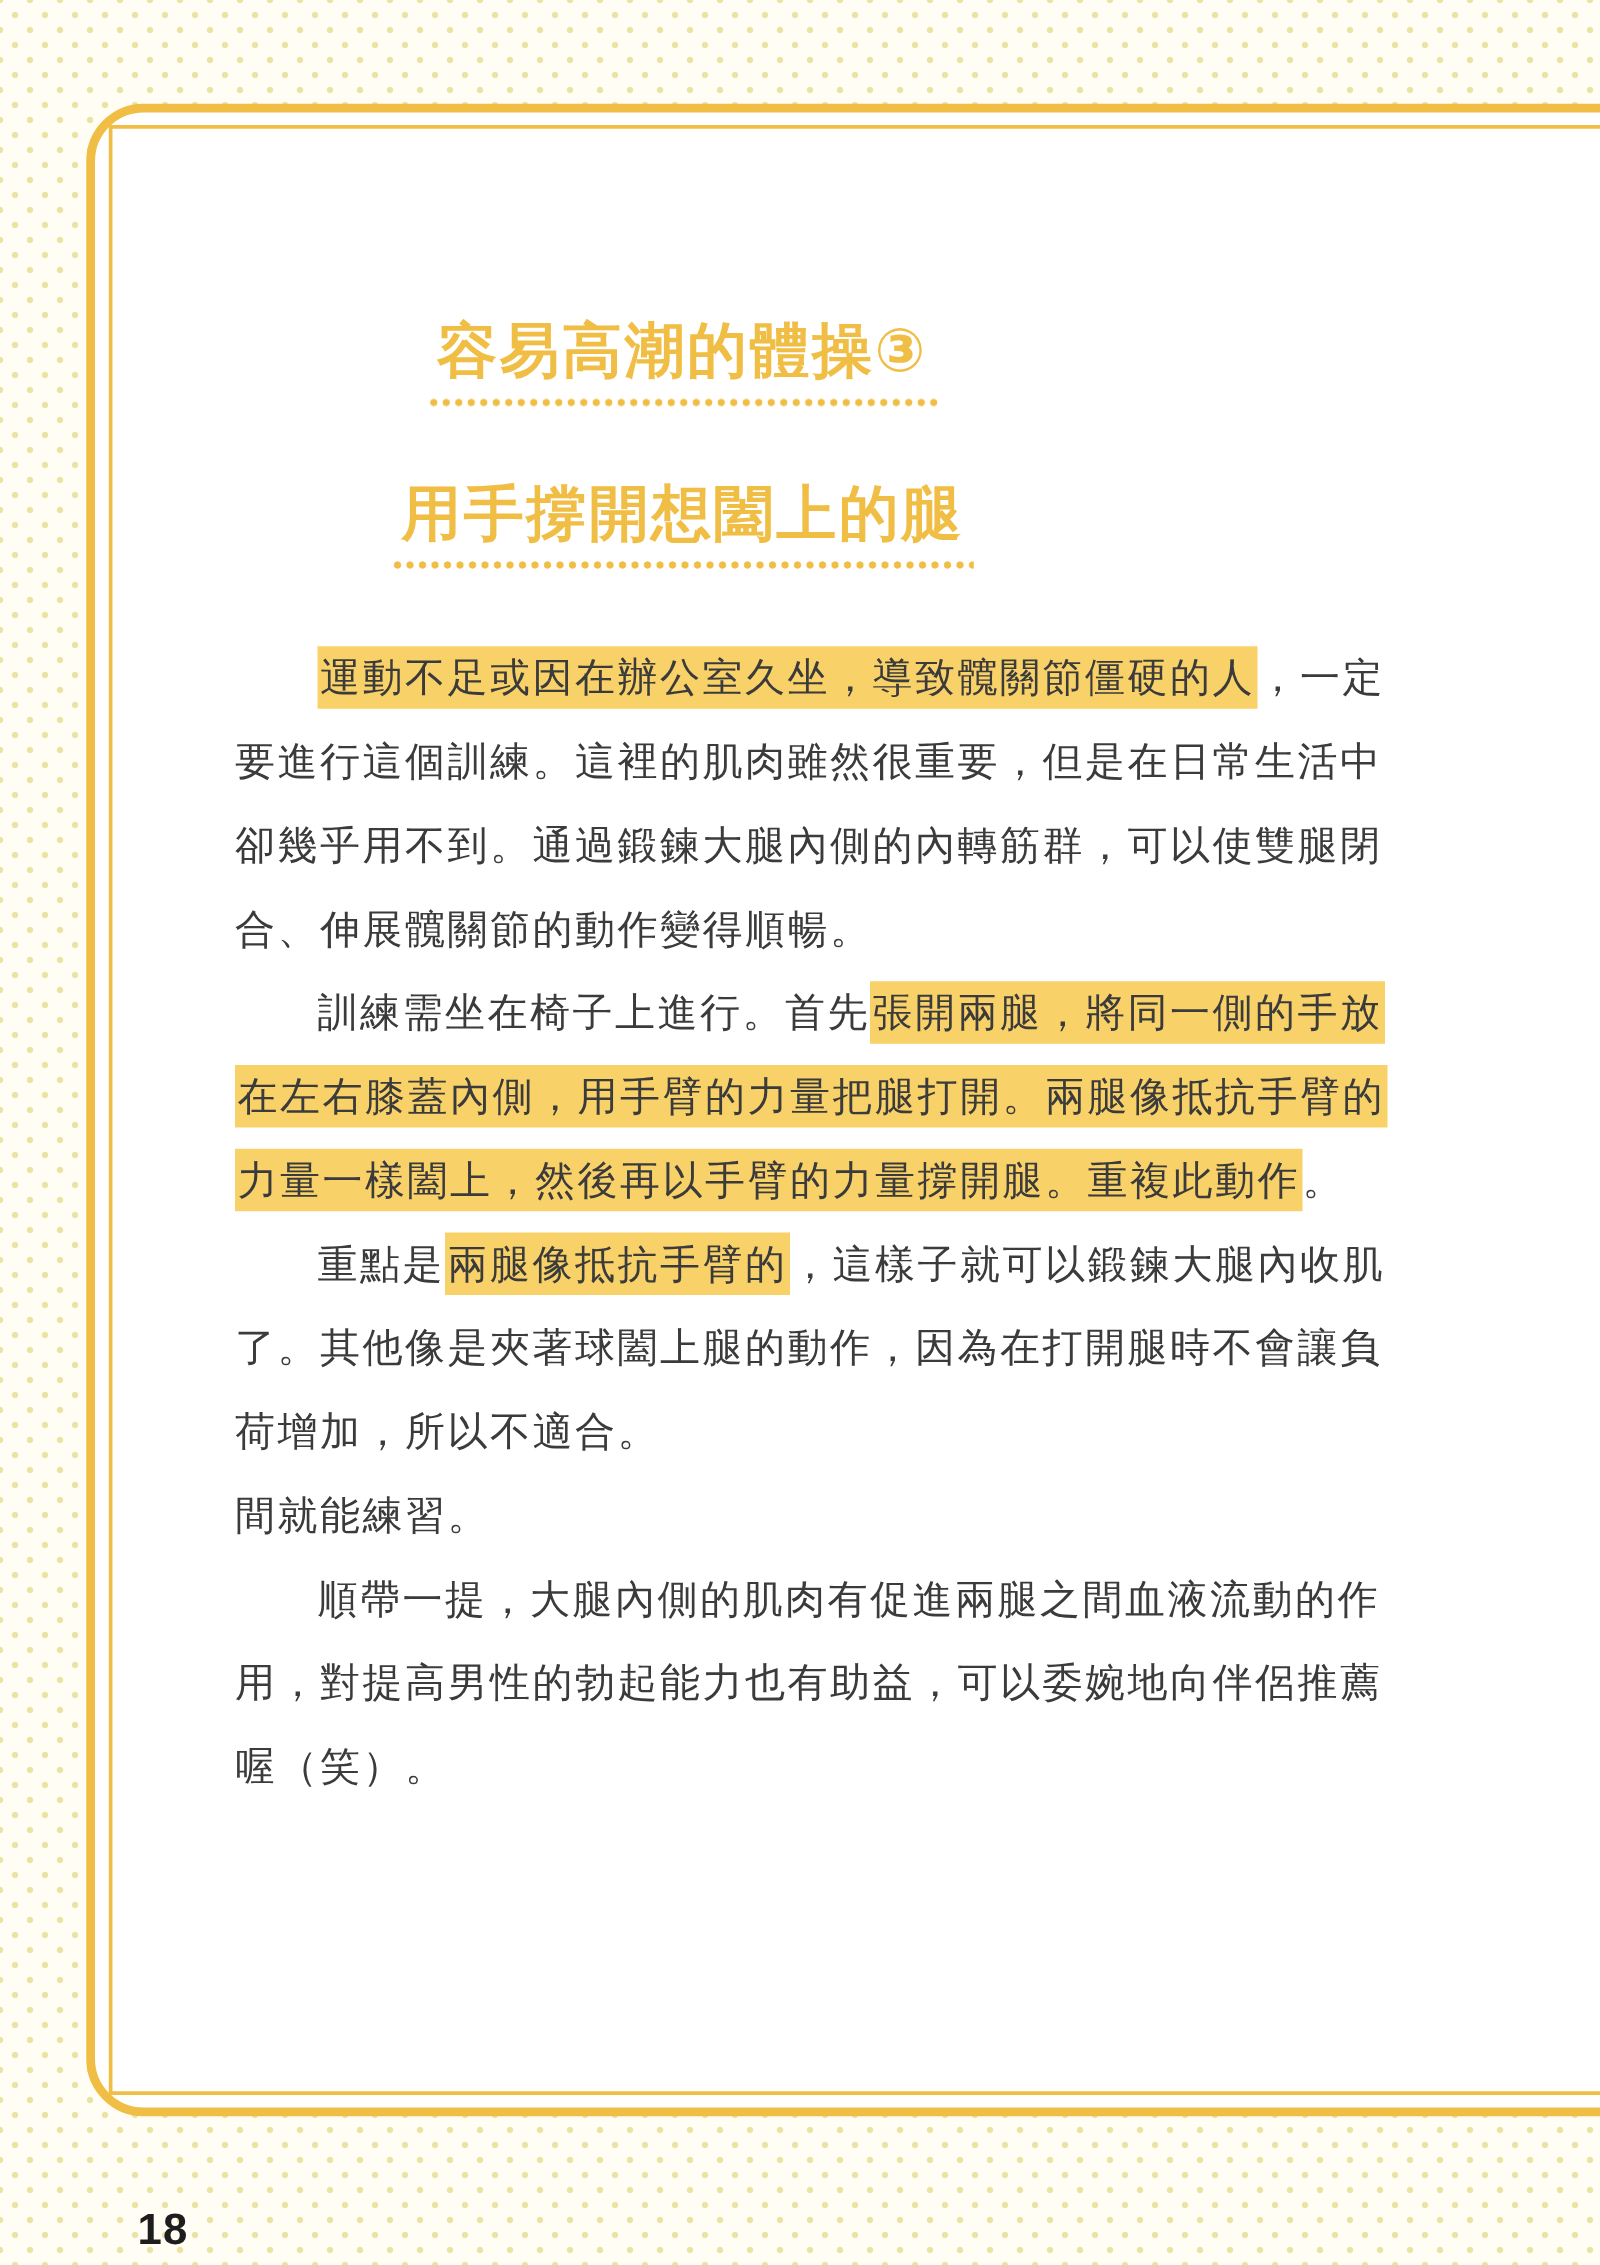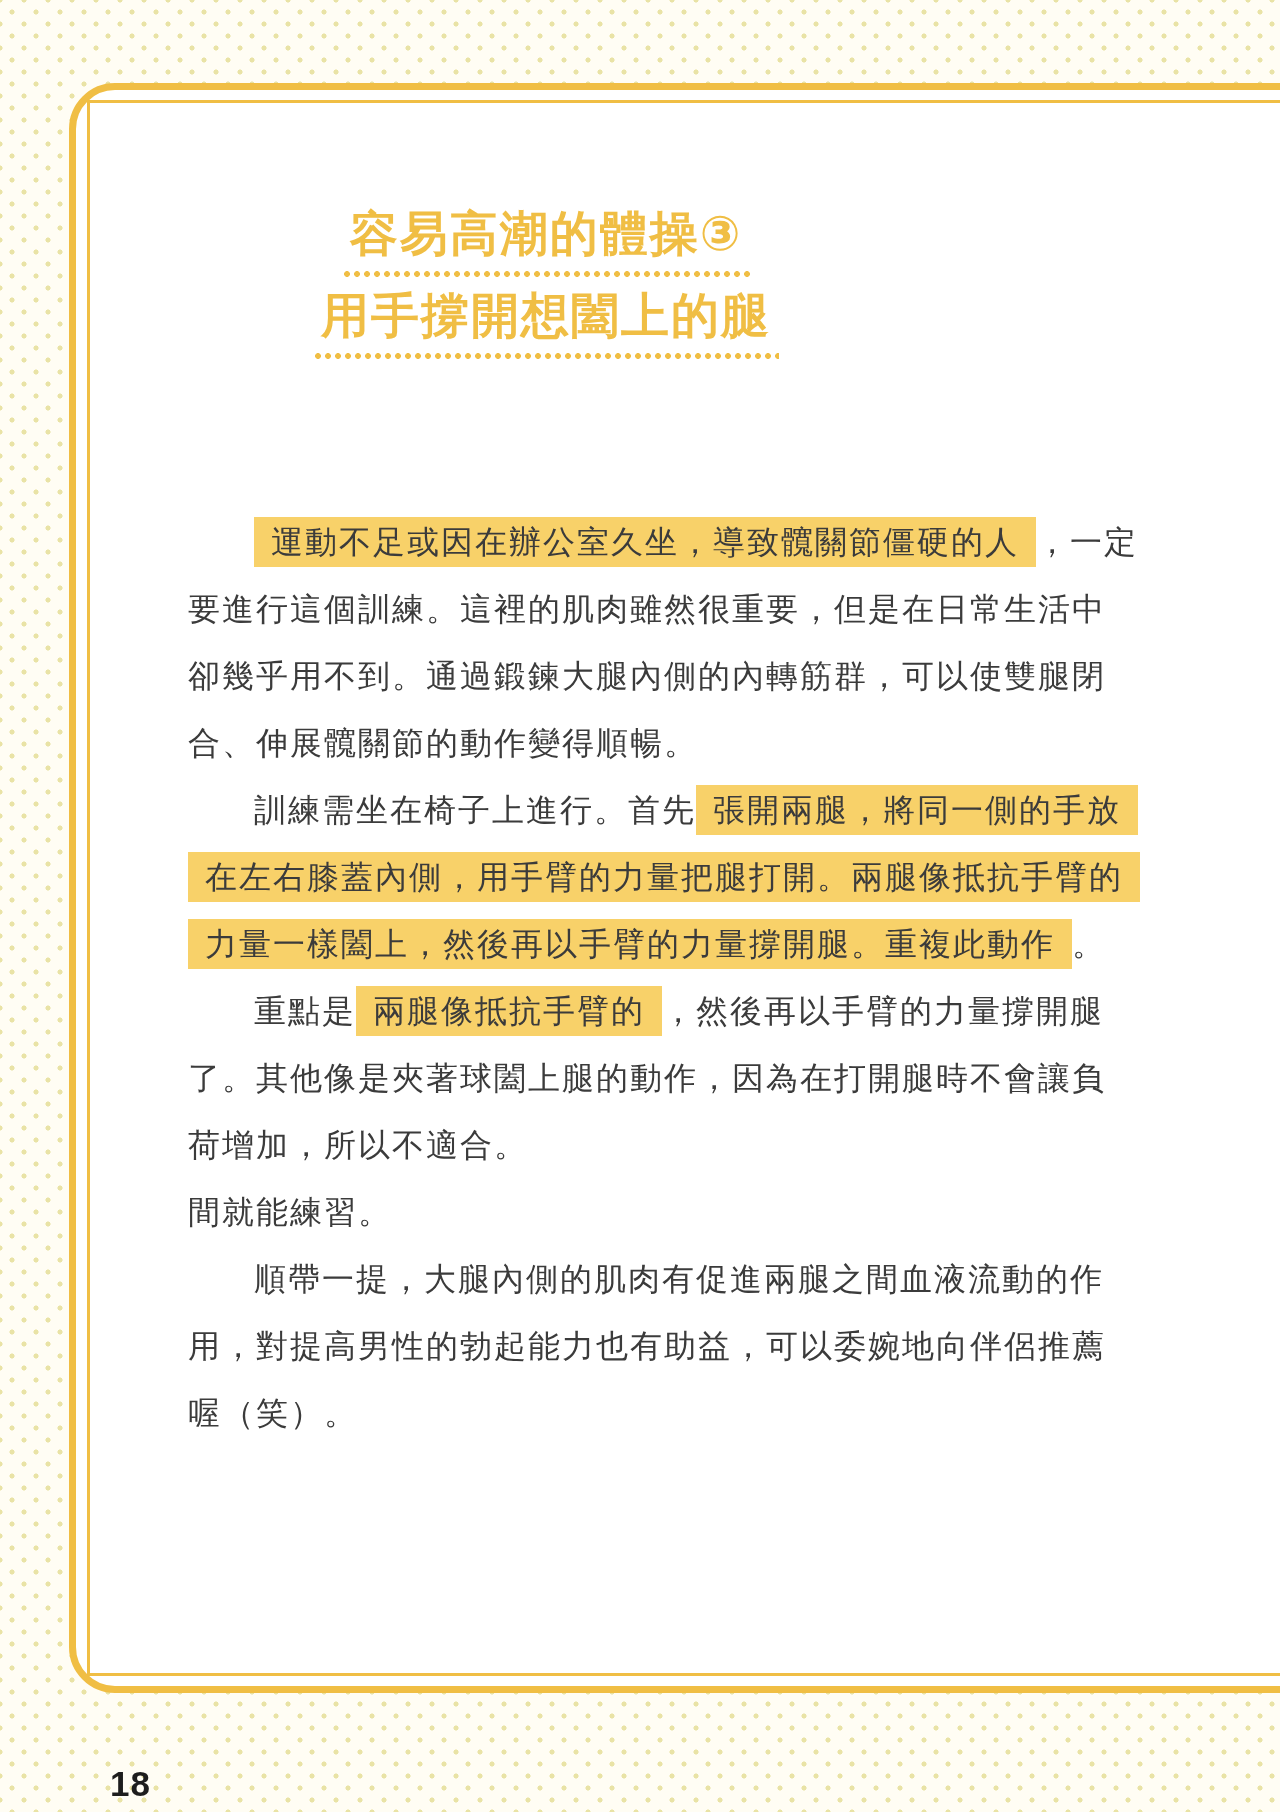--- a/index.html
+++ b/index.html
@@ -49,37 +49,38 @@
     font-size:48px;
     line-height:56px;
     letter-spacing:2px;
     color:var(--accent);
     padding:0 8px 16px 8px;
     margin-bottom:10px;
     background-image:radial-gradient(circle, var(--accent) 2.6px, transparent 3.2px);
     background-size:10px 8px;
     background-repeat:repeat-x;
     background-position:0 100%;
+    margin-top:48px;
   }
   .body-text{
     position:absolute;
     left:188px; top:509px; width:900px;
     font-size:32px;
     color:var(--text);
   }
   .body-line{
     height:67px;
     line-height:67px;
     white-space:nowrap;
     letter-spacing:2px;
   }
   .body-line.indent{padding-left:66px;}
   .hl{
     background:var(--highlight);
-    padding:7px 17px;
+    padding:7px 2px;
   }
   .page-number{
     position:absolute;
     left:110px; top:1764px;
     font-family:"Liberation Sans","DejaVu Sans",sans-serif;
     font-weight:700;
     font-size:35px;
     color:#1d1d1d;
     letter-spacing:1px;
   }
@@ -96,21 +97,21 @@
 </div>
 
 <div class="body-text">
     <div class="body-line indent"><span class="hl">運動不足或因在辦公室久坐，導致髖關節僵硬的人</span><span class="">，一定</span></div>
     <div class="body-line"><span class="">要進行這個訓練。這裡的肌肉雖然很重要，但是在日常生活中</span></div>
     <div class="body-line"><span class="">卻幾乎用不到。通過鍛鍊大腿內側的內轉筋群，可以使雙腿閉</span></div>
     <div class="body-line"><span class="">合、伸展髖關節的動作變得順暢。</span></div>
     <div class="body-line indent"><span class="">訓練需坐在椅子上進行。首先</span><span class="hl">張開兩腿，將同一側的手放</span></div>
     <div class="body-line"><span class="hl">在左右膝蓋內側，用手臂的力量把腿打開。兩腿像抵抗手臂的</span></div>
     <div class="body-line"><span class="hl">力量一樣闔上，然後再以手臂的力量撐開腿。重複此動作</span><span class="">。</span></div>
-    <div class="body-line indent"><span class="">重點是</span><span class="hl">兩腿像抵抗手臂的</span><span class="">，然後再以手臂的力量撐開腿</span></div>
+    <div class="body-line indent"><span class="">重點是</span><span class="hl">兩腿像抵抗手臂的</span><span class="">，這樣子就可以鍛鍊大腿內收肌</span></div>
     <div class="body-line"><span class="">了。其他像是夾著球闔上腿的動作，因為在打開腿時不會讓負</span></div>
     <div class="body-line"><span class="">荷增加，所以不適合。</span></div>
     <div class="body-line"><span class="">間就能練習。</span></div>
     <div class="body-line indent"><span class="">順帶一提，大腿內側的肌肉有促進兩腿之間血液流動的作</span></div>
     <div class="body-line"><span class="">用，對提高男性的勃起能力也有助益，可以委婉地向伴侶推薦</span></div>
     <div class="body-line"><span class="">喔（笑）。</span></div>
   </div>
 
 <div class="page-number">18</div>
 

